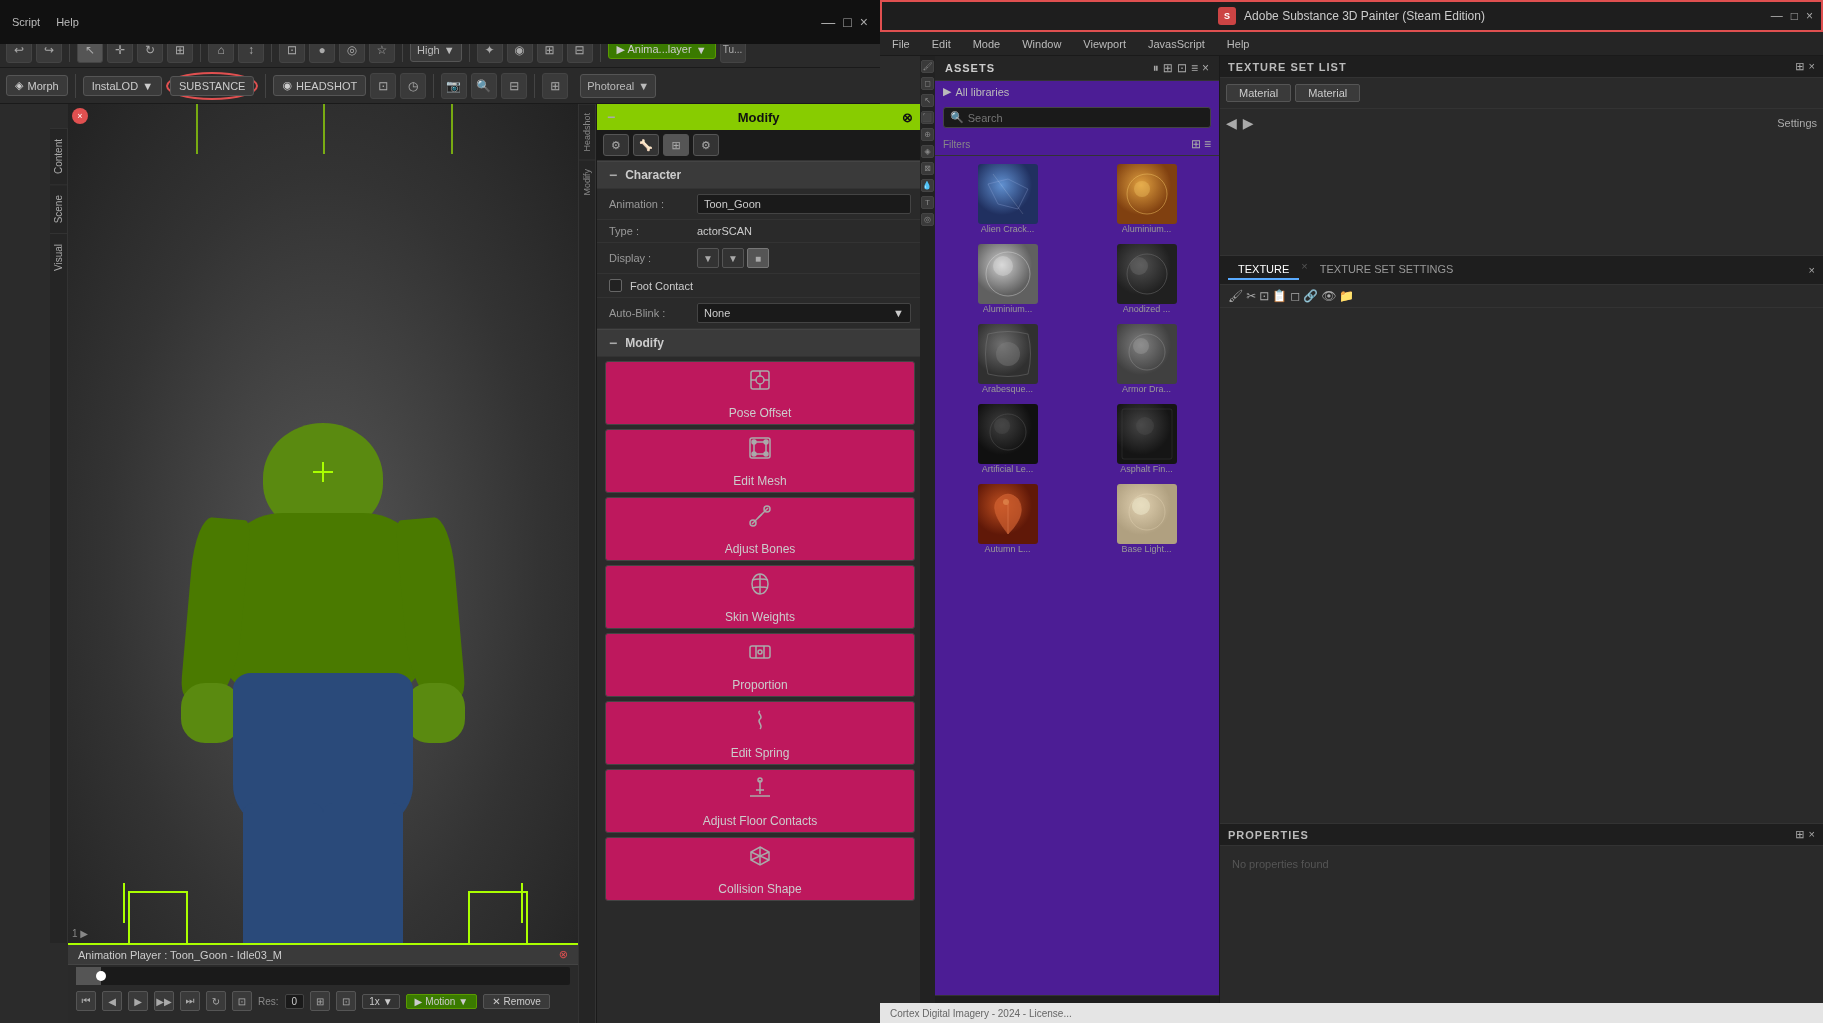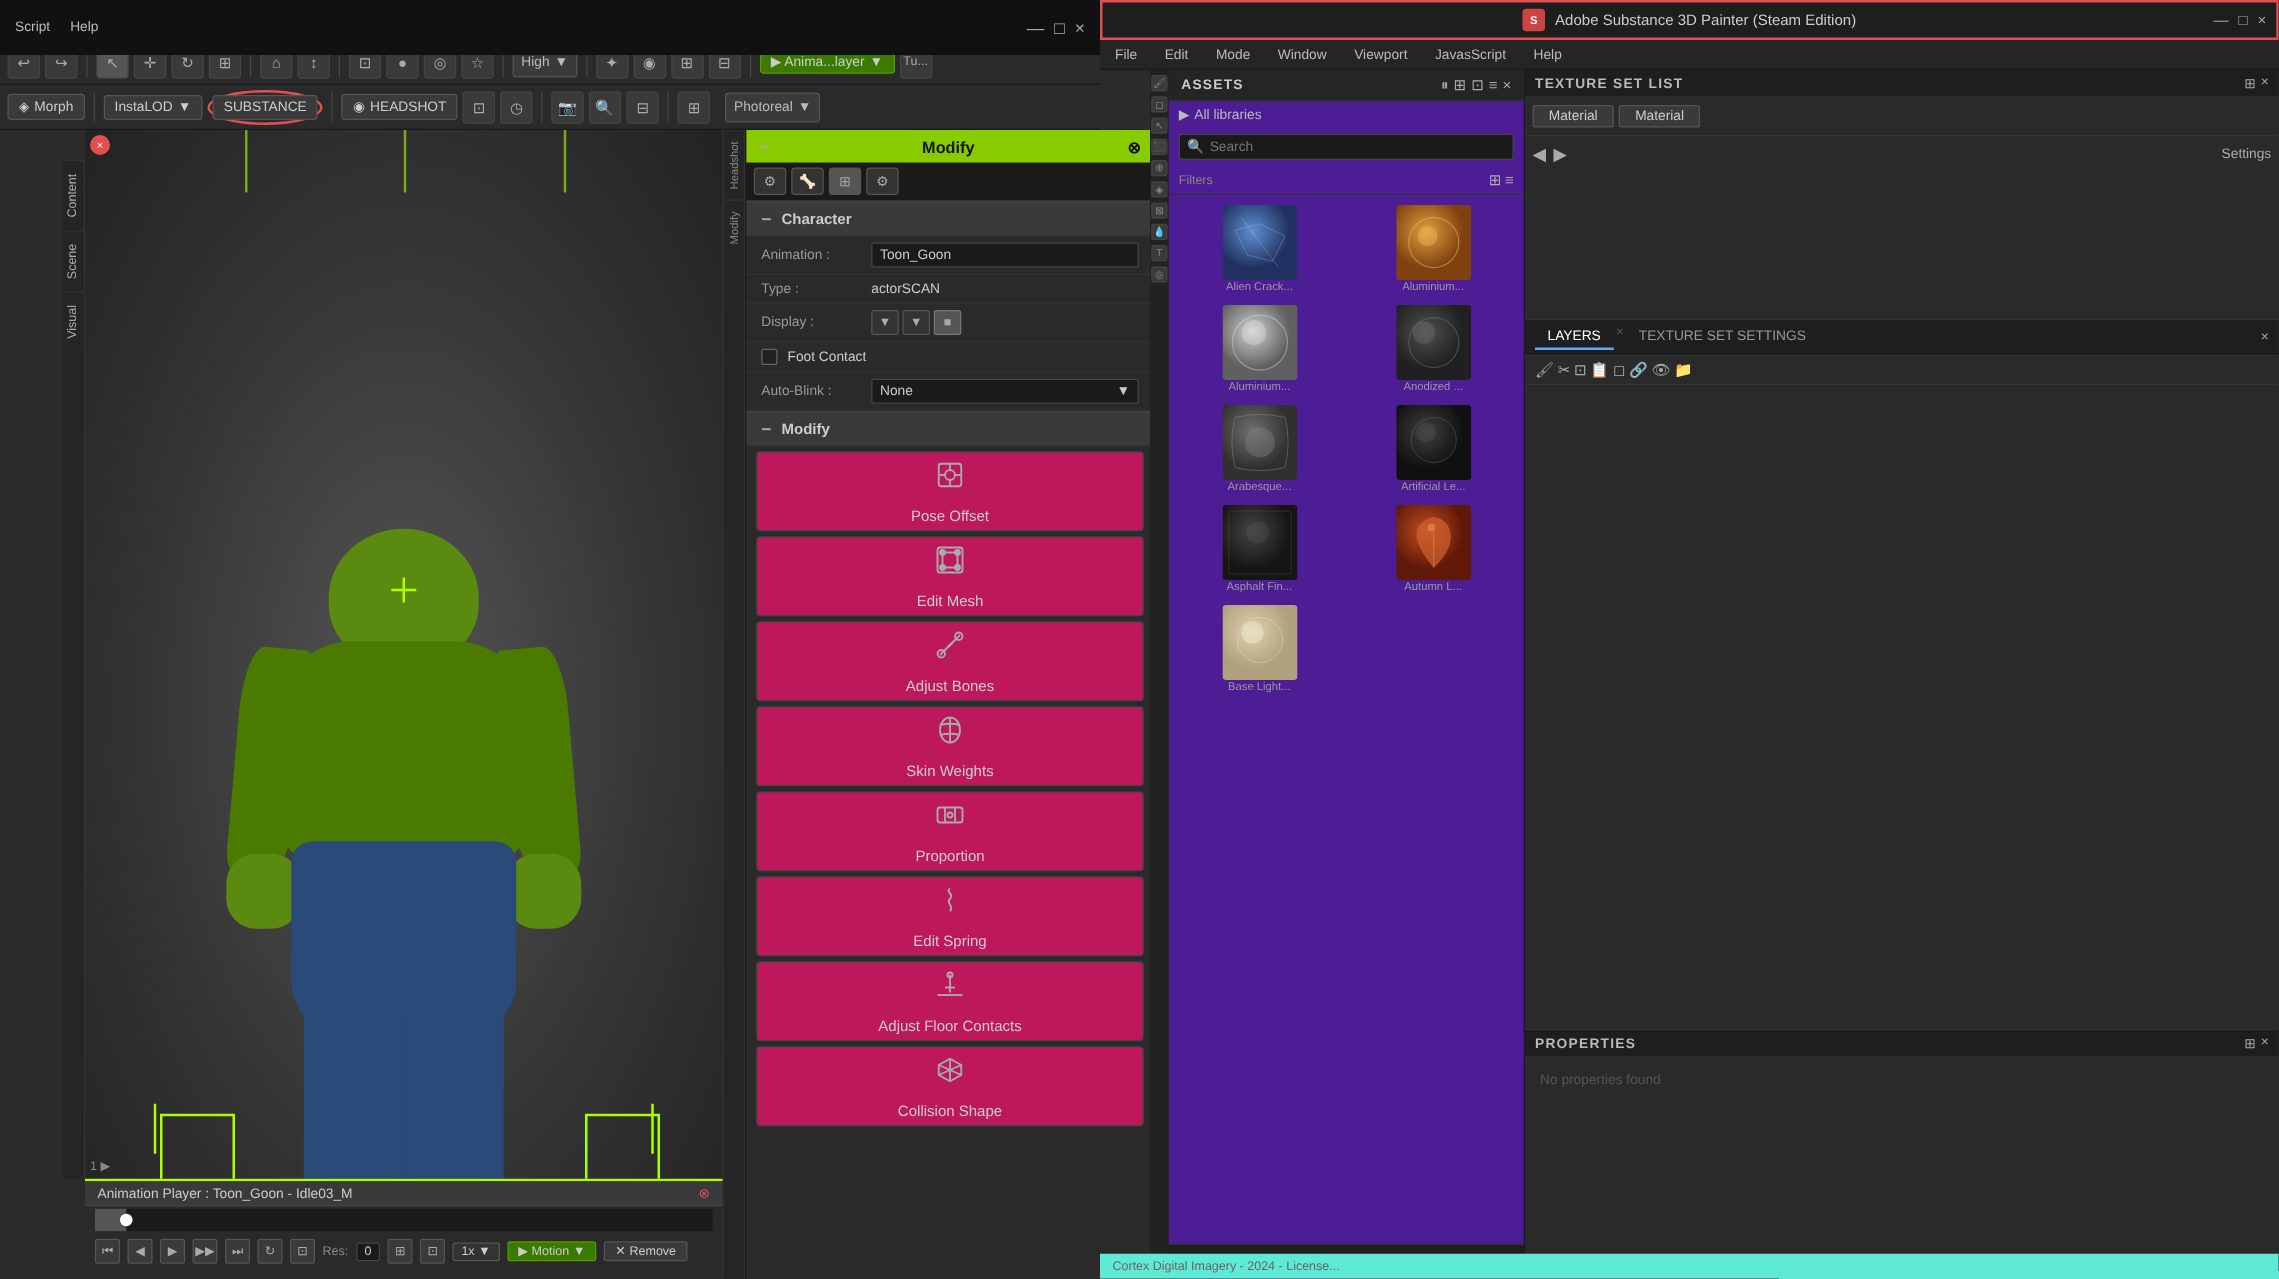--- a/index.html
+++ b/index.html
@@ -1070,20 +1070,34 @@
                 <stop offset="100%" stop-color="#303030"></stop>
               </radialGradient>
             </defs>
           <rect width="60" height="60" rx="3" fill="url(#g5)"></rect>
           <path d="M10,10 Q30,5 50,10 Q55,30 50,50 Q30,55 10,50 Q5,30 10,10Z" fill="none" stroke="#909090" stroke-width="0.7" opacity="0.5"></path>
           <circle cx="30" cy="30" r="12" fill="#808080" opacity="0.4"></circle>
         </svg>
         <span class="asset-name">Arabesque...</span>
       </div>
 
+      <div class="asset-card">
+        <svg width="60" height="60" viewBox="0 0 60 60">
+          <defs>
+              <radialGradient id="g6" cx="40%" cy="35%">
+                <stop offset="0%" stop-color="#808080"></stop>
+                <stop offset="100%" stop-color="#404040"></stop>
+              </radialGradient>
+            </defs>
+          <rect width="60" height="60" rx="3" fill="url(#g6)"></rect>
+          <circle cx="30" cy="28" r="18" fill="none" stroke="#aaa" stroke-width="0.8" opacity="0.4"></circle>
+          <circle cx="24" cy="22" r="8" fill="#b0b0b0" opacity="0.3"></circle>
+        </svg>
+        <span class="asset-name">Armor Dra...</span>
+      </div>
 
       <div class="asset-card">
         <svg width="60" height="60" viewBox="0 0 60 60">
           <defs>
               <radialGradient id="g7" cx="40%" cy="35%">
                 <stop offset="0%" stop-color="#404040"></stop>
                 <stop offset="100%" stop-color="#101010"></stop>
               </radialGradient>
             </defs>
           <rect width="60" height="60" rx="3" fill="url(#g7)"></rect>
@@ -1172,21 +1186,21 @@
     <span style="cursor:pointer; color:#aaa; font-size:14px;">◀</span>
     <span style="cursor:pointer; color:#aaa; font-size:14px;">▶</span>
     <span style="flex:1;"></span>
     <span style="color:#aaa; font-size:11px; cursor:pointer;">Settings</span>
   </div>
 </div>
 
 <div class="layers-panel">
   <div class="panel-header">
     <div class="panel-tabs">
-      <div class="panel-tab active">LAYERS</div>
+      <div class="panel-tab active">TEXTURE</div>
       <span style="color:#555; font-size:11px;">×</span>
       <div class="panel-tab">TEXTURE SET SETTINGS</div>
     </div>
     <span style="cursor:pointer; color:#aaa;">×</span>
   </div>
 
   <div style="display:flex; gap:3px; padding:4px 8px; border-bottom:1px solid #333;">
     <span style="cursor:pointer; color:#aaa; font-size:12px;">🖌</span>
     <span style="cursor:pointer; color:#aaa; font-size:12px;">✂</span>
     <span style="cursor:pointer; color:#aaa; font-size:12px;">⊡</span>
@@ -1206,15 +1220,15 @@
     <div style="display:flex; gap:4px;">
       <span style="cursor:pointer; color:#aaa;">⊞</span>
       <span style="cursor:pointer; color:#aaa;">×</span>
     </div>
   </div>
   <div style="padding:12px; color:#555; font-size:11px;">
     <span>No properties found</span>
   </div>
 </div>
 
-<div style="position:absolute; bottom:0; left:880px; right:0; height:20px; background:#5eead4; display:flex; align-items:center; padding:0 10px; font-size:10px; color:#666; z-index:90;margin-top:44px;">
+<div style="position:absolute; bottom:0; left:880px; right:0; height:20px; background:#e5e5e5; display:flex; align-items:center; padding:0 10px; font-size:10px; color:#666; z-index:90;margin-top:44px;">
   <span>Cortex Digital Imagery - 2024 - License...</span>
 </div>
 
 </body></html>

